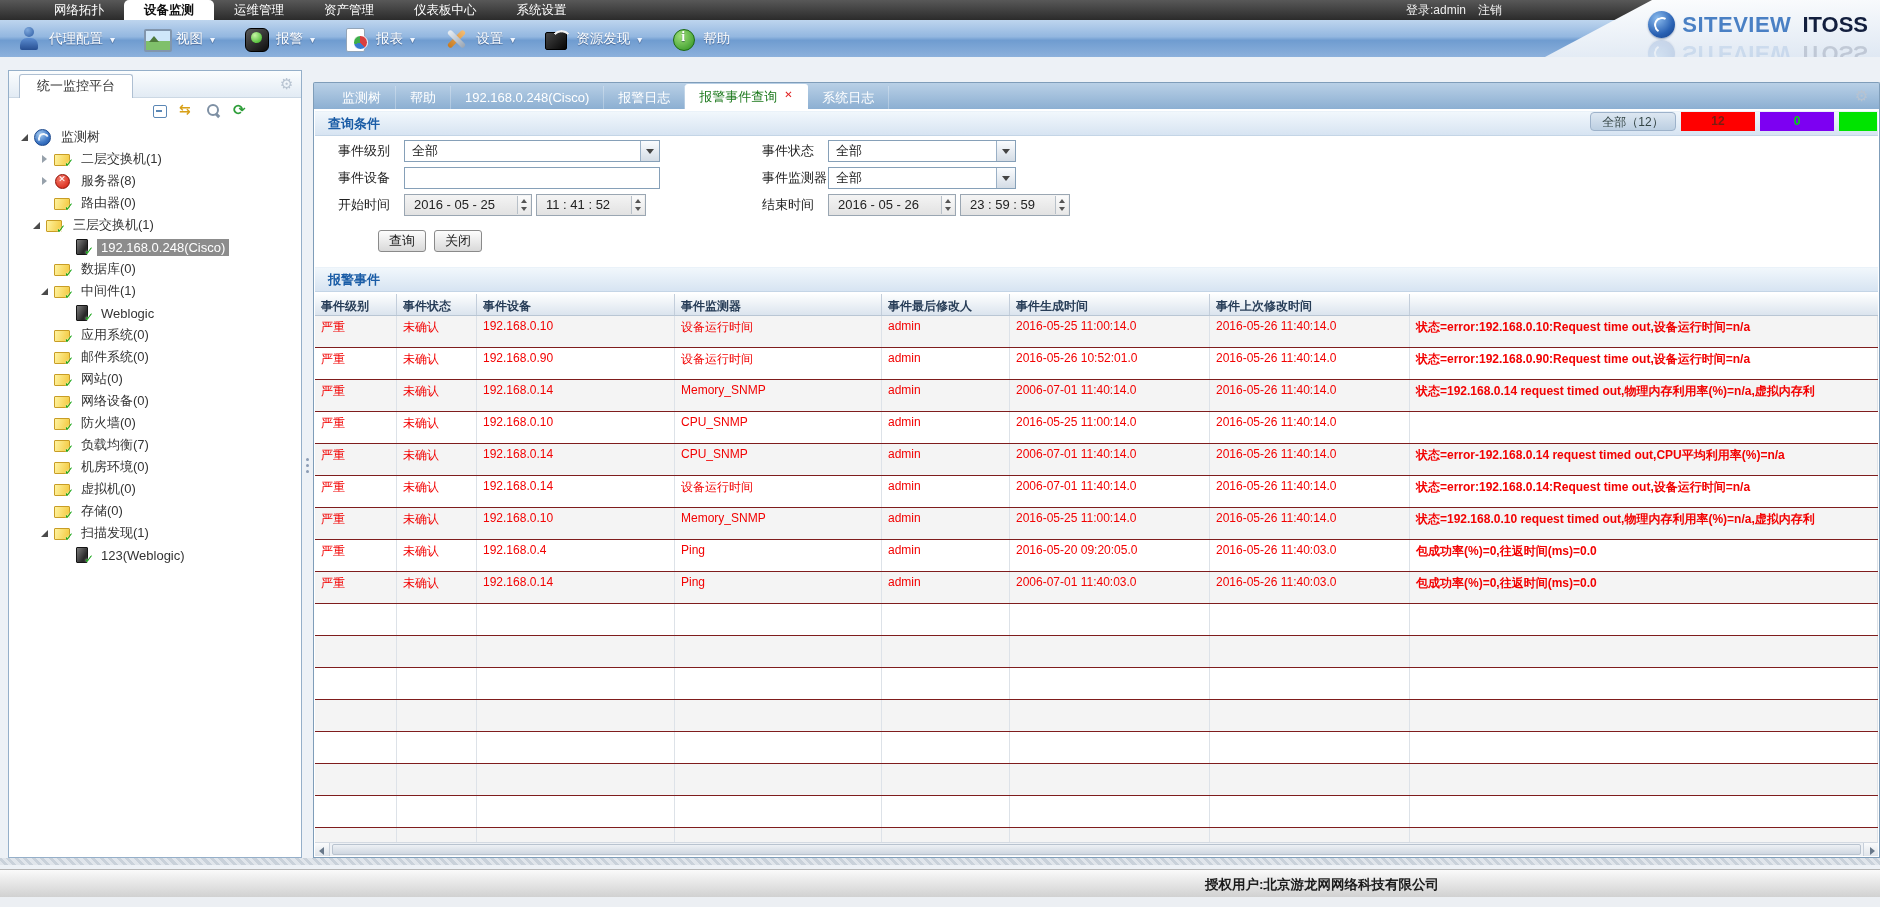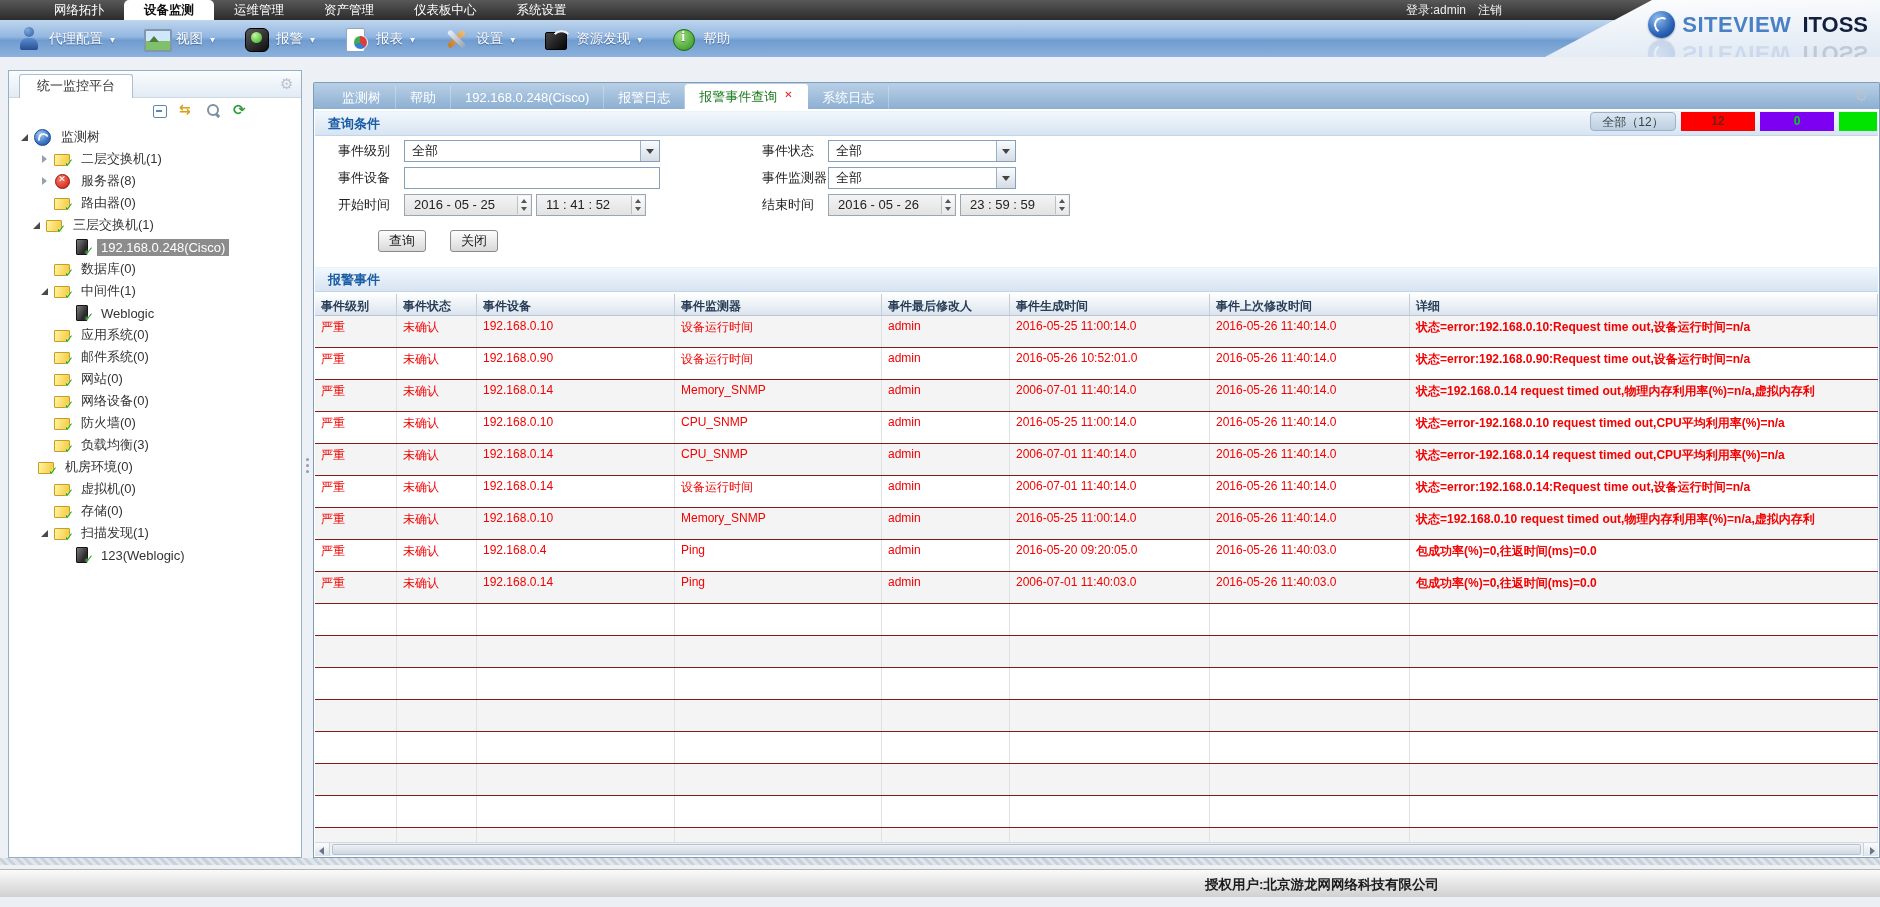--- a/index.html
+++ b/index.html
@@ -153,21 +153,21 @@
     border-top:5px solid #444; border-left:4px solid transparent; border-right:4px solid transparent; }
   .text-input { position:absolute; height:22px; border:1px solid #86a0b8; background:#fff;
     font-size:13px; padding:0 6px; font-family:inherit; }
   .spin-box { background:linear-gradient(#f4f4f4,#e2e2e2); border-color:#9aa6b2; }
   .spin-val { padding-left:9px; line-height:20px; white-space:nowrap; }
   .spin-btns { position:absolute; right:1px; top:1px; bottom:1px; width:13px; border-left:1px solid #b8c0c8;
     display:flex; flex-direction:column; justify-content:space-evenly; align-items:center; cursor:pointer;
     background:linear-gradient(#fbfbfb,#e8e8e8); }
   .sp-up { border-bottom:4px solid #555; border-left:3.5px solid transparent; border-right:3.5px solid transparent; }
   .sp-dn { border-top:4px solid #555; border-left:3.5px solid transparent; border-right:3.5px solid transparent; }
-  .btn-row { position:absolute; left:24px; top:121px; display:flex; gap:24px;padding-left:40px; }
+  .btn-row { position:absolute; left:24px; top:121px; display:flex; gap:8px;padding-left:40px; }
   .btn { height:22px; padding:0 10px; font-size:13px; color:#222; cursor:pointer;
     background:linear-gradient(#fdfdfd,#d9d9d9); border:1px solid #8a8a8a; border-radius:3px; font-family:inherit; }
   
   .etable { position:absolute; left:1px; right:1px; top:185px; bottom:15px; overflow:hidden; font-size:12px; }
   .thead { display:flex; height:22px; background:linear-gradient(#fdfefe,#dbe4ee);
     border-bottom:1px solid #b9c6d4; font-weight:bold; color:#273d57; }
   .th { padding:4px 6px 0; border-right:1px solid #c3cedb; white-space:nowrap; overflow:hidden; cursor:pointer; }
   .trow { display:flex; height:32px; border-bottom:1px solid #7f1d1d; color:#f20202; }
   .trow.alt { background:#f4f4f4; }
   .td { padding:3px 6px 0; border-right:1px solid #dde2e8; white-space:nowrap; overflow:hidden; }
@@ -337,23 +337,23 @@
         <span class="tlabel">网络设备(0)</span>
       </div>
       <div class="tree-row" style="padding-left: 30px;">
         <span class="exp none"></span>
         <span class="ti folder"></span>
         <span class="tlabel">防火墙(0)</span>
       </div>
       <div class="tree-row" style="padding-left: 30px;">
         <span class="exp none"></span>
         <span class="ti folder"></span>
-        <span class="tlabel">负载均衡(3)</span>
-      </div>
-      <div class="tree-row" style="padding-left: 14px;">
+        <span class="tlabel">负载均衡(7)</span>
+      </div>
+      <div class="tree-row" style="padding-left: 30px;">
         <span class="exp none"></span>
         <span class="ti folder"></span>
         <span class="tlabel">机房环境(0)</span>
       </div>
       <div class="tree-row" style="padding-left: 30px;">
         <span class="exp none"></span>
         <span class="ti folder"></span>
         <span class="tlabel">虚拟机(0)</span>
       </div>
       <div class="tree-row" style="padding-left: 30px;">
@@ -476,21 +476,20 @@
 
     <div class="etable">
       <div class="thead">
           <div class="th" style="flex: 0 0 82px;">事件级别</div>
           <div class="th" style="flex: 0 0 80px;">事件状态</div>
           <div class="th" style="flex: 0 0 198px;">事件设备</div>
           <div class="th" style="flex: 0 0 207px;">事件监测器</div>
           <div class="th" style="flex: 0 0 128px;">事件最后修改人</div>
           <div class="th" style="flex: 0 0 200px;">事件生成时间</div>
           <div class="th" style="flex: 0 0 200px;">事件上次修改时间</div>
-          <div class="th" style="flex: 1 1 0%;">详细</div>
         </div>
       <div class="tbody">
           <div class="trow alt">
             <div class="td" style="flex: 0 0 82px;">严重</div>
             <div class="td" style="flex: 0 0 80px;">未确认</div>
             <div class="td" style="flex: 0 0 198px;">192.168.0.10</div>
             <div class="td" style="flex: 0 0 207px;">设备运行时间</div>
             <div class="td" style="flex: 0 0 128px;">admin</div>
             <div class="td" style="flex: 0 0 200px;">2016-05-25 11:00:14.0</div>
             <div class="td" style="flex: 0 0 200px;">2016-05-26 11:40:14.0</div>
@@ -517,21 +516,20 @@
             <div class="td detail" style="flex: 1 1 0%;">状态=192.168.0.14 request timed out,物理内存利用率(%)=n/a,虚拟内存利</div>
           </div>
           <div class="trow">
             <div class="td" style="flex: 0 0 82px;">严重</div>
             <div class="td" style="flex: 0 0 80px;">未确认</div>
             <div class="td" style="flex: 0 0 198px;">192.168.0.10</div>
             <div class="td" style="flex: 0 0 207px;">CPU_SNMP</div>
             <div class="td" style="flex: 0 0 128px;">admin</div>
             <div class="td" style="flex: 0 0 200px;">2016-05-25 11:00:14.0</div>
             <div class="td" style="flex: 0 0 200px;">2016-05-26 11:40:14.0</div>
-            <div class="td detail" style="flex: 1 1 0%;">状态=error-192.168.0.10 request timed out,CPU平均利用率(%)=n/a</div>
           </div>
           <div class="trow alt">
             <div class="td" style="flex: 0 0 82px;">严重</div>
             <div class="td" style="flex: 0 0 80px;">未确认</div>
             <div class="td" style="flex: 0 0 198px;">192.168.0.14</div>
             <div class="td" style="flex: 0 0 207px;">CPU_SNMP</div>
             <div class="td" style="flex: 0 0 128px;">admin</div>
             <div class="td" style="flex: 0 0 200px;">2006-07-01 11:40:14.0</div>
             <div class="td" style="flex: 0 0 200px;">2016-05-26 11:40:14.0</div>
             <div class="td detail" style="flex: 1 1 0%;">状态=error-192.168.0.14 request timed out,CPU平均利用率(%)=n/a</div>

